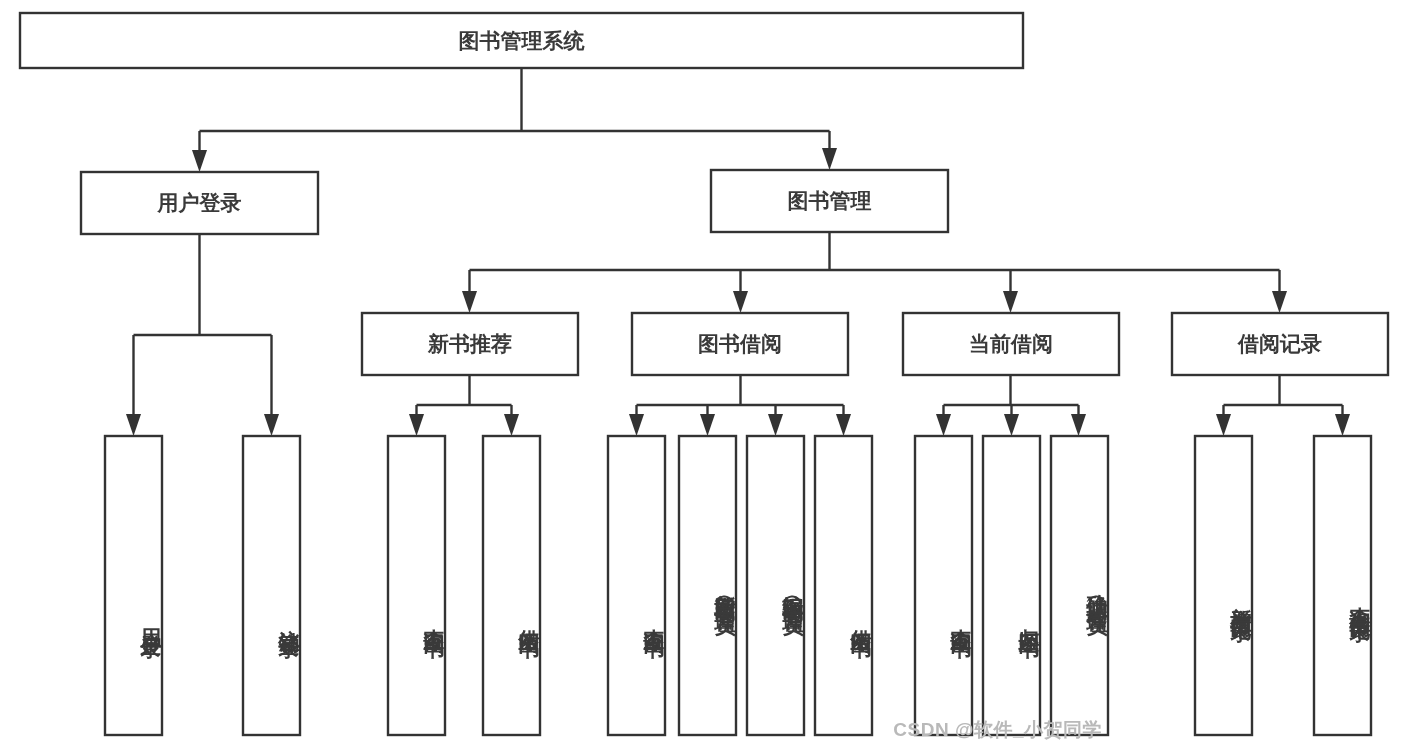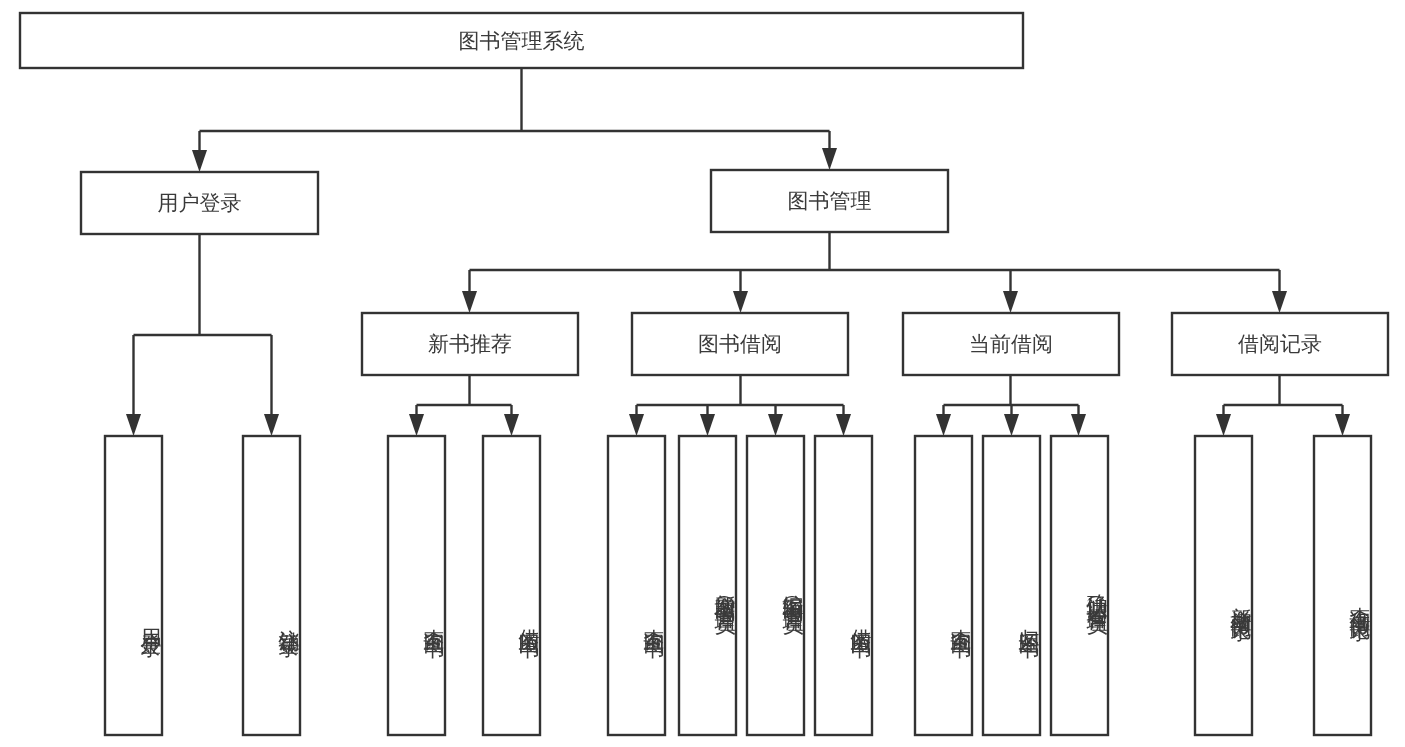--- a/index.html
+++ b/index.html
@@ -11,20 +11,21 @@
     width: 1405px;
     height: 747px;
     font-family: "Liberation Sans", "DejaVu Sans", sans-serif;
     overflow: hidden;
     position: relative;
   }
   #diagram-root {
     position: relative;
     width: 1110px;
     height: 747px;
+    font-weight: bold;
   }
   svg#flow {
     position: absolute;
     left: 0;
     top: 0;
     width: 1405px;
     height: 747px;
     display: block;
   }
   .node-box {
@@ -205,14 +206,15 @@
   <div class="node-label-v" style="left:915px; top:500px; width:57px; height:235px;">查询图书</div>
 
   <div class="node-label-v" style="left:983px; top:500px; width:57px; height:235px;">归还图书</div>
 
   <div class="node-label-v" style="left:1051px; top:446px; width:57px; height:289px;">确认归还（管理员）</div>
 
   <div class="node-label-v" style="left:1195px; top:462px; width:57px; height:273px;">新增借阅记录</div>
 
   <div class="node-label-v" style="left:1314px; top:462px; width:57px; height:273px;">查询借阅记录</div>
 
+  <div class="watermark">CSDN @软件_小贺同学</div>
 
 </div>
 
 </body></html>

